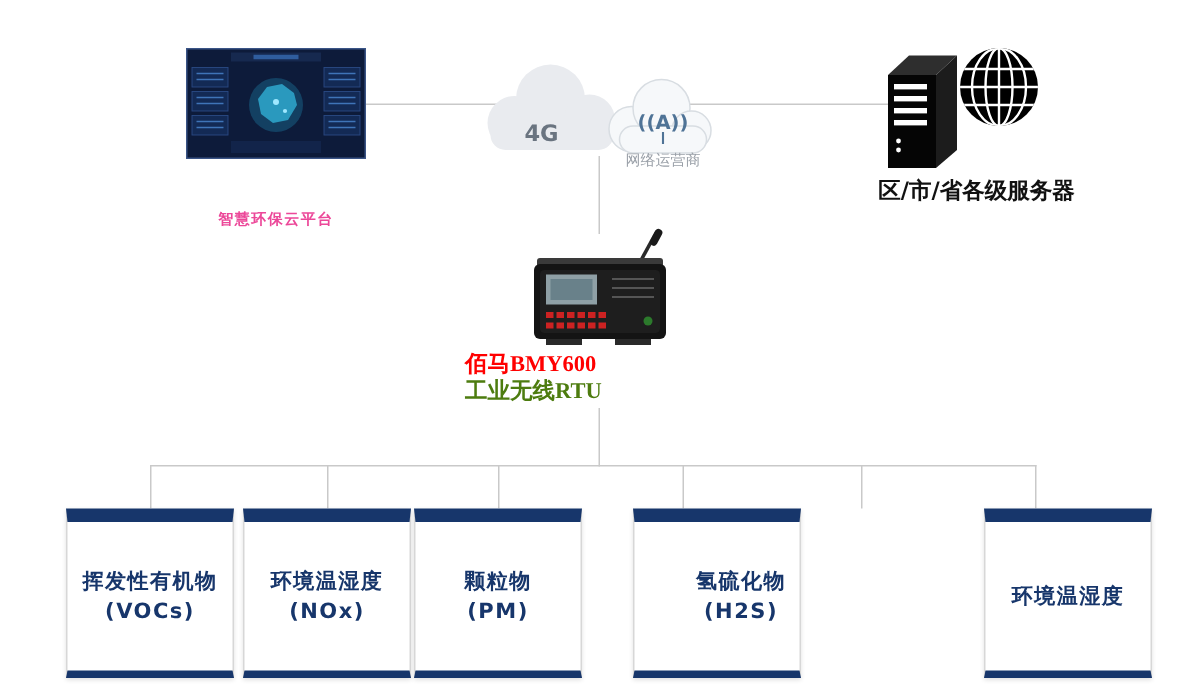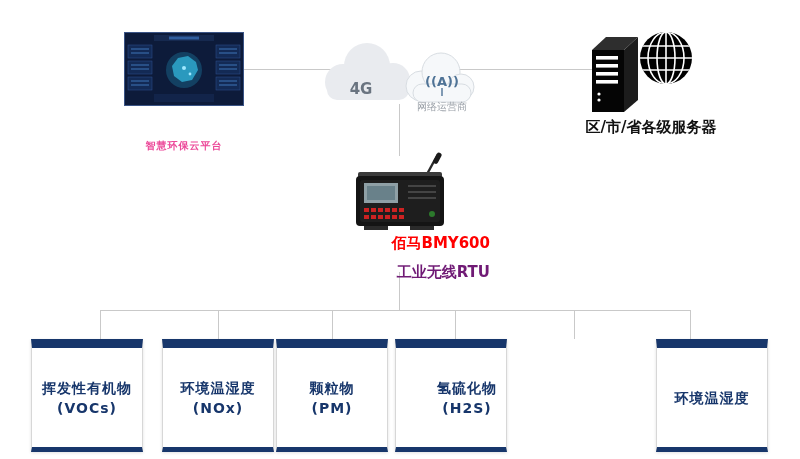--- a/index.html
+++ b/index.html
@@ -13,38 +13,38 @@
 
   .platform-label{
     position:absolute;left:104px;top:106px;width:160px;text-align:center;
     font-size:10px;font-weight:bold;color:#ec4899;letter-spacing:1px;margin-top:33px;
   }
   .server-label{
     position:absolute;left:571px;top:118px;width:160px;text-align:center;
     font-size:15px;font-weight:bold;color:#111;
   }
   .rtu-label{
-    position:absolute;left:310px;top:234px;width:180px;text-align:right;line-height:18px;
+    position:absolute;left:310px;top:234px;width:180px;text-align:left;line-height:18px;font-family:Liberation Serif, serif;
   }
   .rtu-label .model{font-size:15px;font-weight:bold;color:#ff0000;display:block;}
-  .rtu-label .type{font-size:15px;font-weight:bold;color:#701a75;display:block;margin-top:11px;}
+  .rtu-label .type{font-size:15px;font-weight:bold;color:#4d7c0f;display:block;margin-top:0;}
 
   .sensor-box{
     position:absolute;top:339px;width:112px;height:113px;box-sizing:border-box;
     background:#ffffff;
     border-left:1px solid #d7d7d7;border-right:1px solid #d7d7d7;
     border-top:9px solid #17366b;border-bottom:5px solid #17366b;
     box-shadow:0 1px 3px rgba(0,0,0,0.12);
     display:flex;flex-direction:column;justify-content:center;align-items:center;
   }
   .sensor-box .l1,.sensor-box .l2{
     color:#17366b;font-weight:bold;font-size:14px;letter-spacing:1px;line-height:20px;
     text-align:center;white-space:nowrap;
   }
-  .b1{left:31px;} .b2{left:162px;} .b3{left:276px;} .b4{left:395px;padding-left:32px;} .b5{left:518px;} .b6{left:656px;}
+  .b1{left:44px;} .b2{left:162px;} .b3{left:276px;} .b4{left:422px;padding-left:32px;} .b5{left:518px;} .b6{left:656px;}
 </style>
 </head>
 <body>
 
 <div class="canvas">
 
   <div class="h-line" style="left:244px;top:69px;width:90px;"></div>
   <div class="h-line" style="left:452px;top:69px;width:142px;"></div>
   <div class="v-line" style="left:399px;top:104px;height:52px;"></div>
   <div class="v-line" style="left:399px;top:272px;height:39px;"></div>

